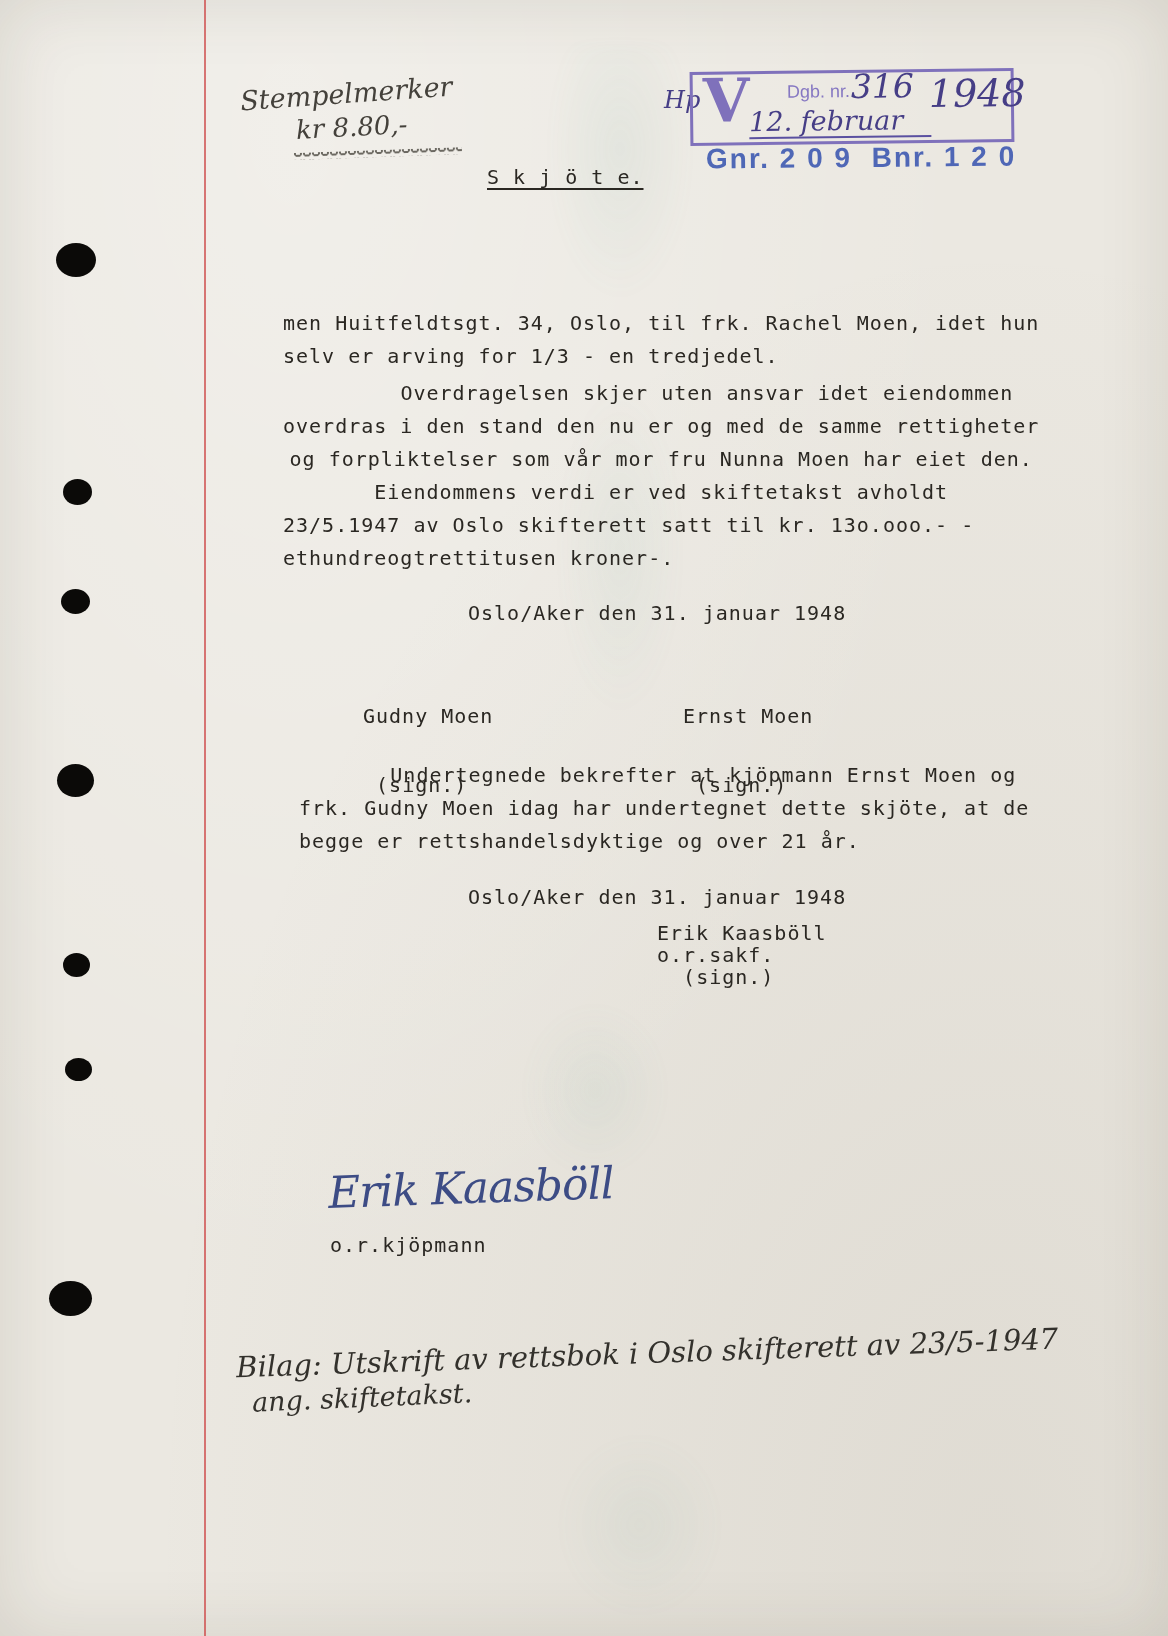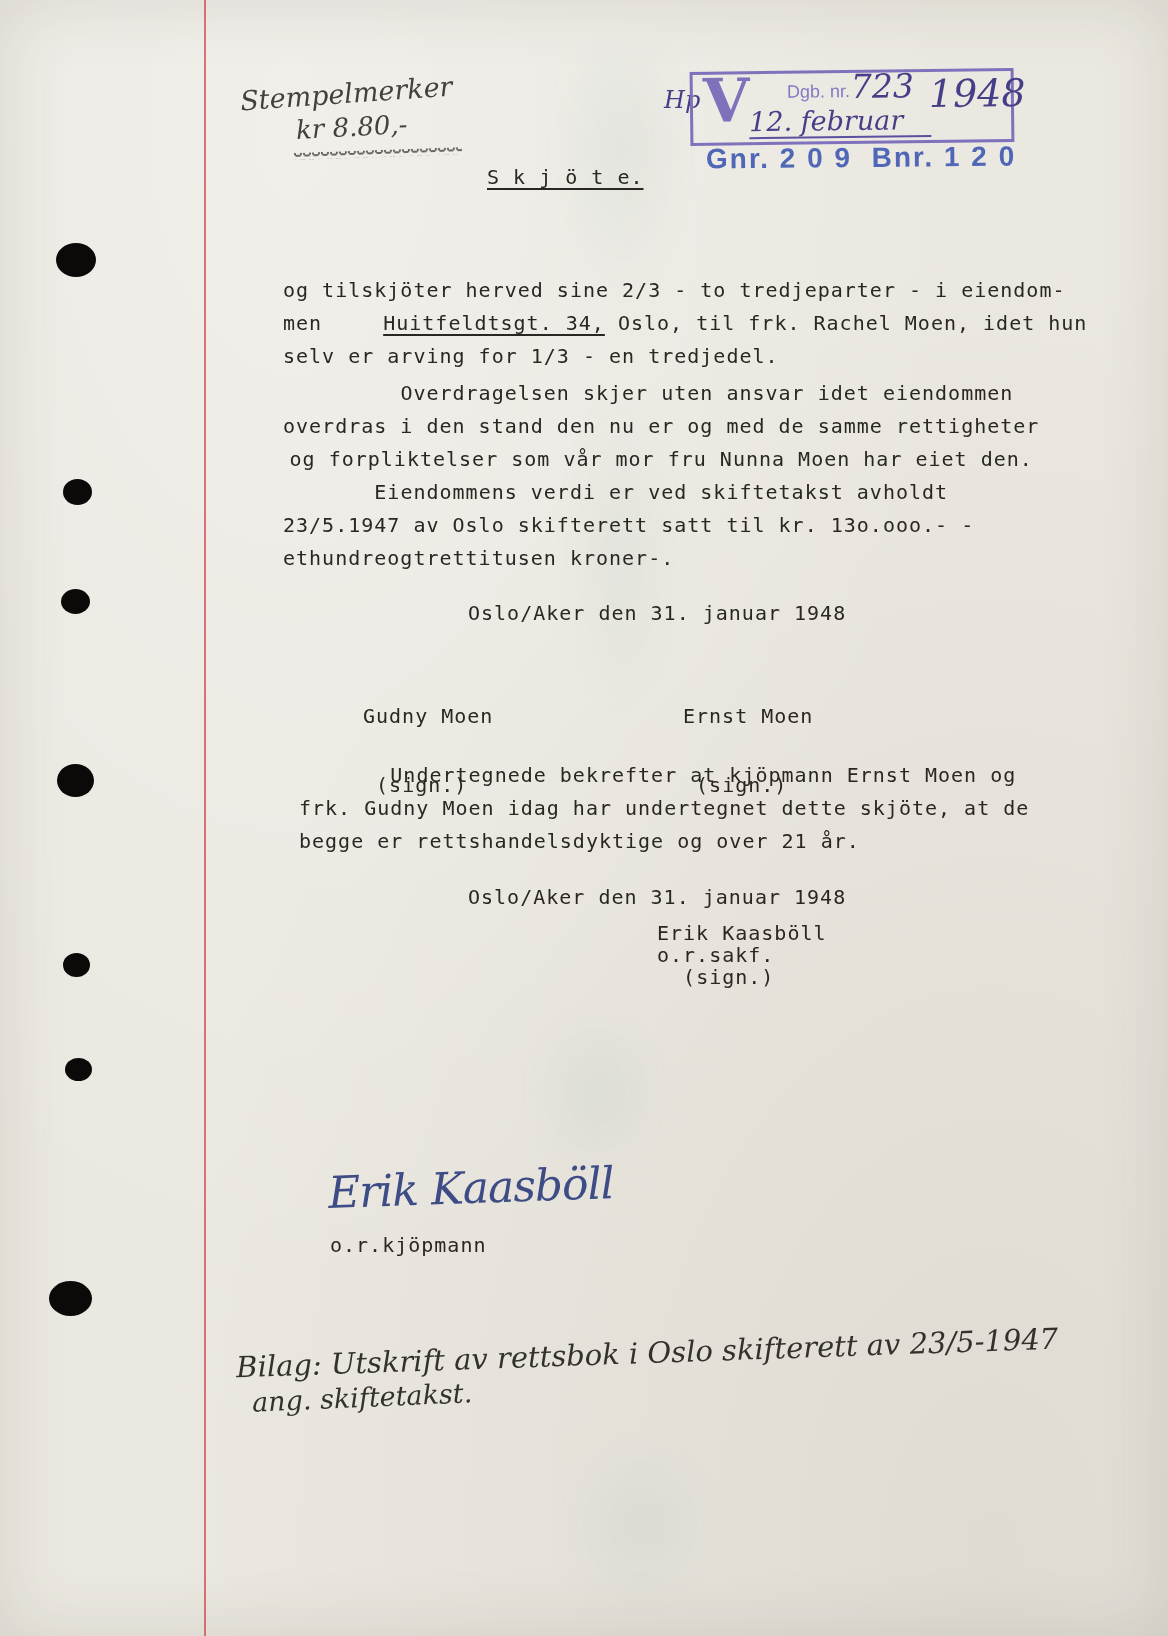--- a/index.html
+++ b/index.html
@@ -28,21 +28,21 @@
 
   .typed {
     position:absolute;
     font-family:"DejaVu Sans Mono","Liberation Mono",monospace;
     font-size:20px; line-height:33px;
     letter-spacing:1px;
     color:#2a2722;
     white-space:pre-wrap;
   }
   .title { text-decoration:underline; text-underline-offset:4px; }
-  .u { text-decoration:underline; text-underline-offset:4px;margin-left:48px; }
+  .u { text-underline-offset:4px; }
   .sig { line-height:23px; }
   .tight { line-height:22px; }
 
   .hw {
     position:absolute;
     font-family:"DejaVu Serif","Liberation Serif",serif;
     font-style:italic;
     color:#44413b;
     white-space:pre;
   }
@@ -113,29 +113,28 @@
   <div class="hole" style="left:49px;top:1281px;width:43px;height:35px;"></div>
 
   <div class="hw note1">Stempelmerker</div>
   <div class="hw note2">kr 8.80,-</div>
   <div class="squiggle"></div>
 
   <div class="hw ink initials">Hp</div>
   <div class="stampbox">
     <span class="stamp-v">V</span>
     <span class="stamp-label">Dgb. nr.</span>
-    <span class="hwspan stamp-num">723</span>
+    <span class="hwspan stamp-num">316</span>
     <span class="hwspan stamp-year">1948</span>
     <span class="hwspan stamp-date">12. februar</span>
   </div>
   <div class="prop-stamp">Gnr. 2 0 9  Bnr. 1 2 0</div>
 
   <div class="typed title" style="left:487px;top:161px;">S k j ö t e.</div>
 
-  <div class="typed" style="left:283px;top:274px;">og tilskjöter herved sine 2/3 - to tredjeparter - i eiendom-</div>
   <div class="typed" style="left:283px;top:307px;"><span>men </span><span class="u">Huitfeldtsgt. 34,</span><span> Oslo, til frk. Rachel Moen, idet hun</span></div>
   <div class="typed" style="left:283px;top:340px;">selv er arving for 1/3 - en tredjedel.</div>
 
   <div class="typed" style="left:283px;top:377px;text-align:center;">       Overdragelsen skjer uten ansvar idet eiendommen
 overdras i den stand den nu er og med de samme rettigheter
 og forpliktelser som vår mor fru Nunna Moen har eiet den.</div>
   <div class="typed" style="left:283px;top:476px;">       Eiendommens verdi er ved skiftetakst avholdt
 23/5.1947 av Oslo skifterett satt til kr. 13o.ooo.- -
 ethundreogtrettitusen kroner-.</div>
 

